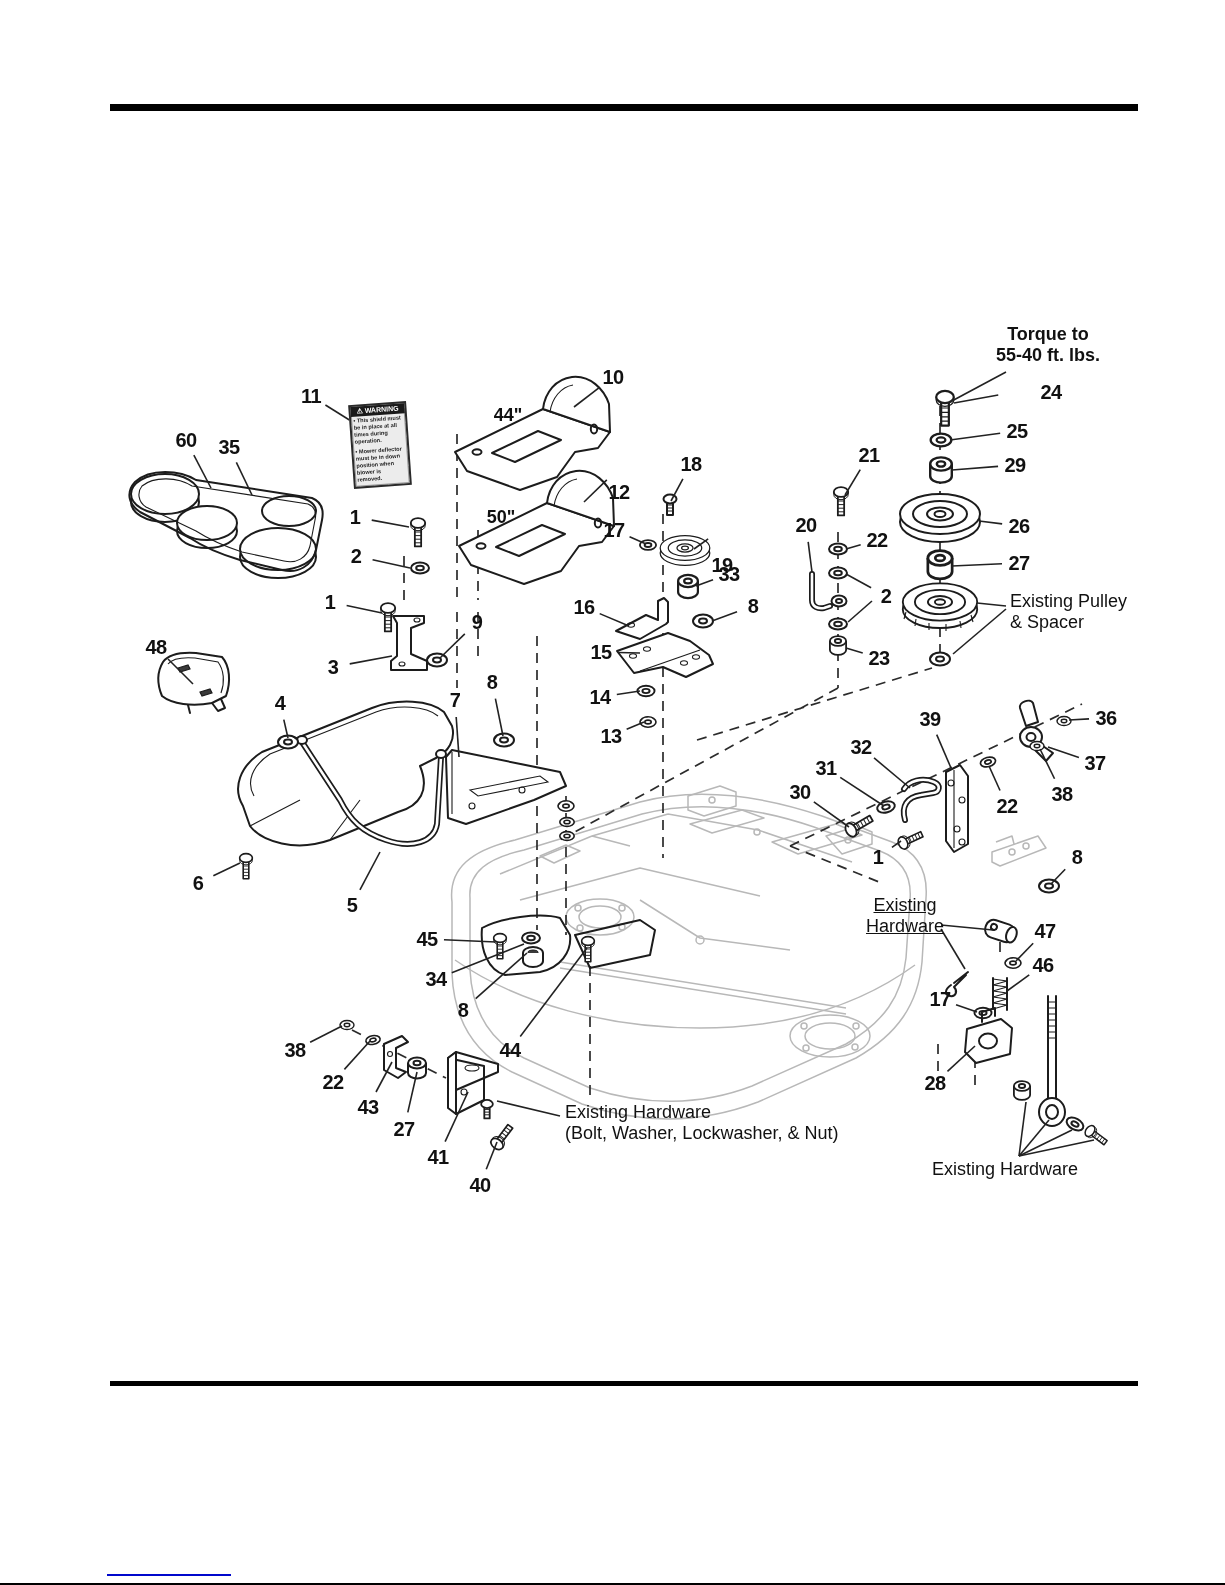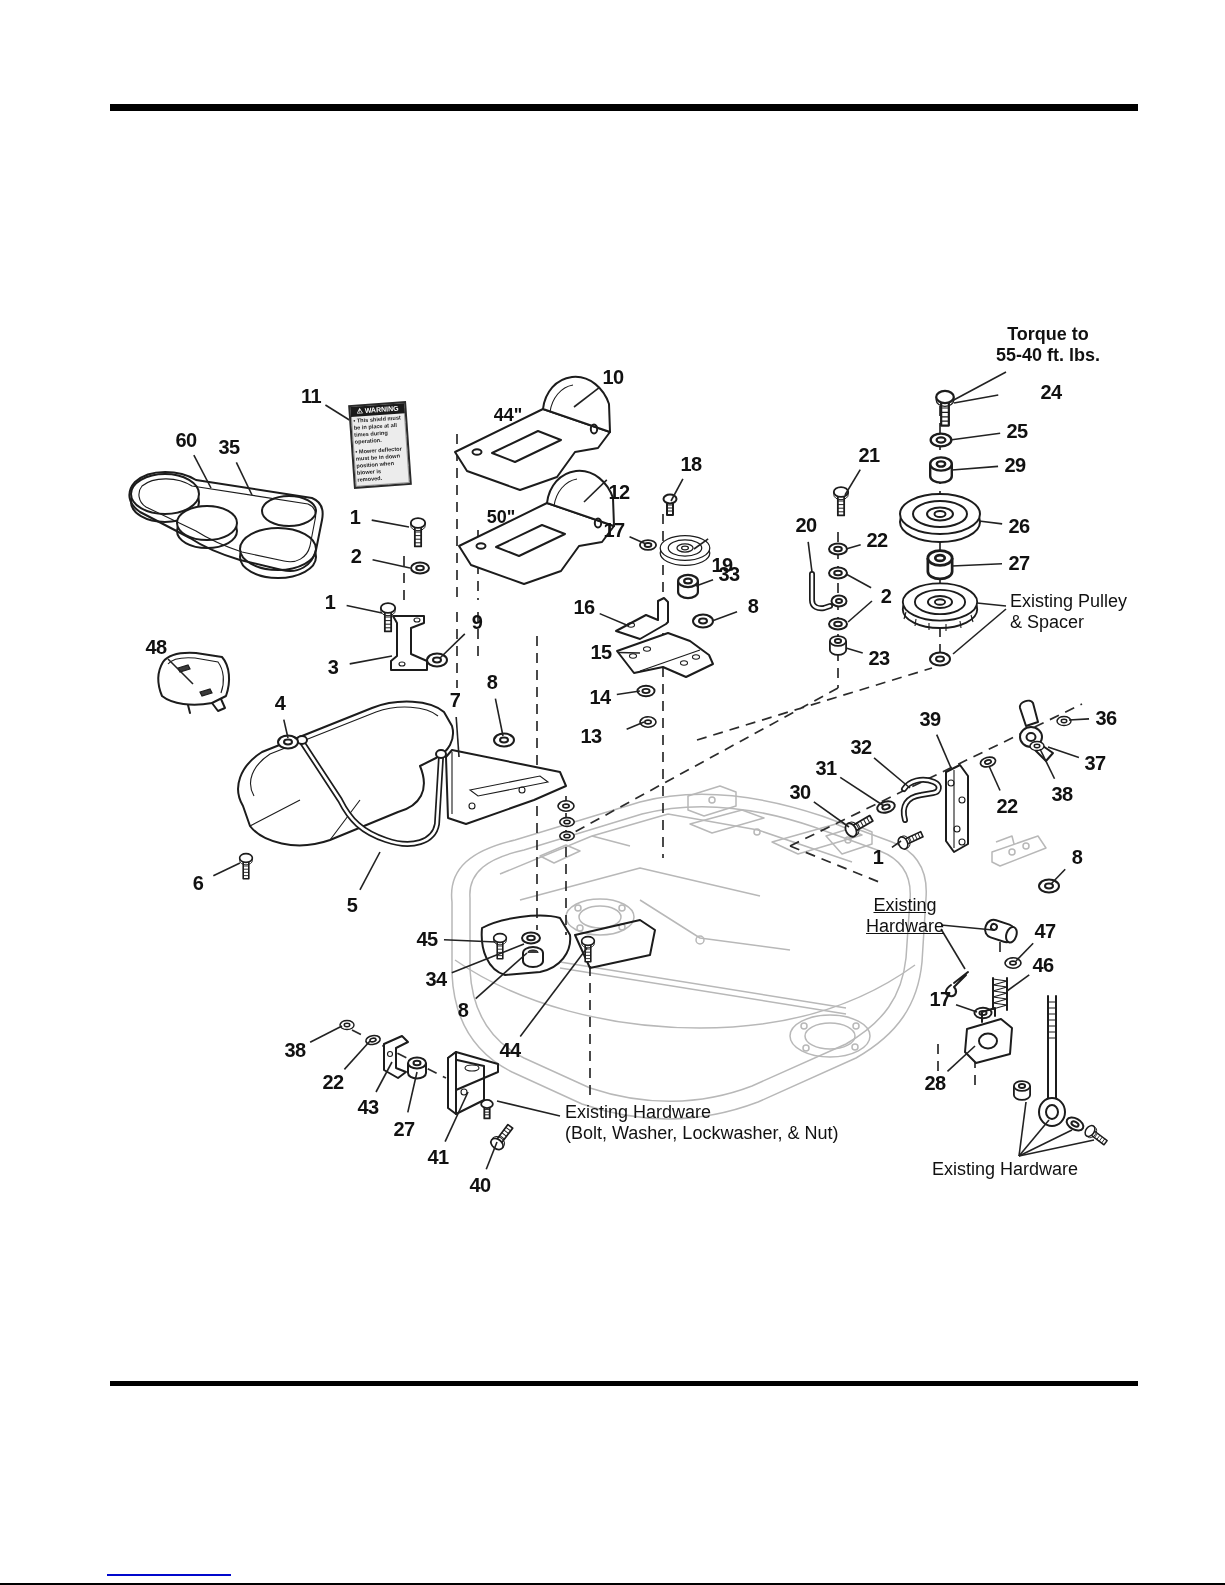--- a/index.html
+++ b/index.html
@@ -488,21 +488,21 @@
       <div class="callout" style="left: 722px; top: 529px; margin-top: 36px;">19</div>
       <div class="callout" style="left: 356px; top: 556px;">2</div>
       <div class="callout" style="left: 729px; top: 574px;">33</div>
       <div class="callout" style="left: 584px; top: 607px;">16</div>
       <div class="callout" style="left: 753px; top: 606px;">8</div>
       <div class="callout" style="left: 330px; top: 602px;">1</div>
       <div class="callout" style="left: 477px; top: 622px;">9</div>
       <div class="callout" style="left: 333px; top: 667px;">3</div>
       <div class="callout" style="left: 601px; top: 652px;">15</div>
       <div class="callout" style="left: 600px; top: 697px;">14</div>
-      <div class="callout" style="left: 591px; top: 736px;">13</div>
+      <div class="callout" style="left: 611px; top: 736px;">13</div>
       <div class="callout" style="left: 156px; top: 647px;">48</div>
       <div class="callout" style="left: 280px; top: 703px;">4</div>
       <div class="callout" style="left: 455px; top: 700px;">7</div>
       <div class="callout" style="left: 492px; top: 682px;">8</div>
       <div class="callout" style="left: 198px; top: 883px;">6</div>
       <div class="callout" style="left: 352px; top: 905px;">5</div>
       <div class="callout" style="left: 1015px; top: 392px; margin-left: 36px;">24</div>
       <div class="callout" style="left: 1017px; top: 431px;">25</div>
       <div class="callout" style="left: 1015px; top: 465px;">29</div>
       <div class="callout" style="left: 1019px; top: 526px;">26</div>

